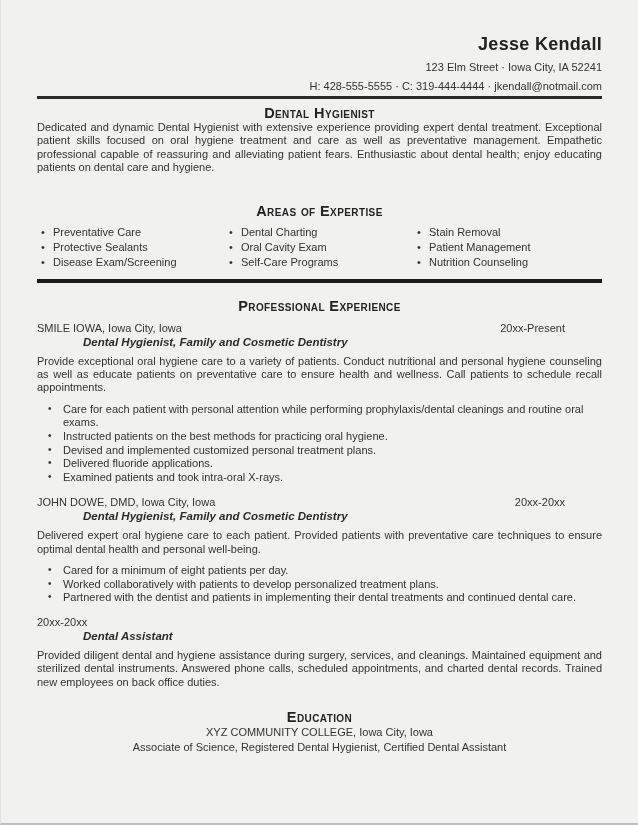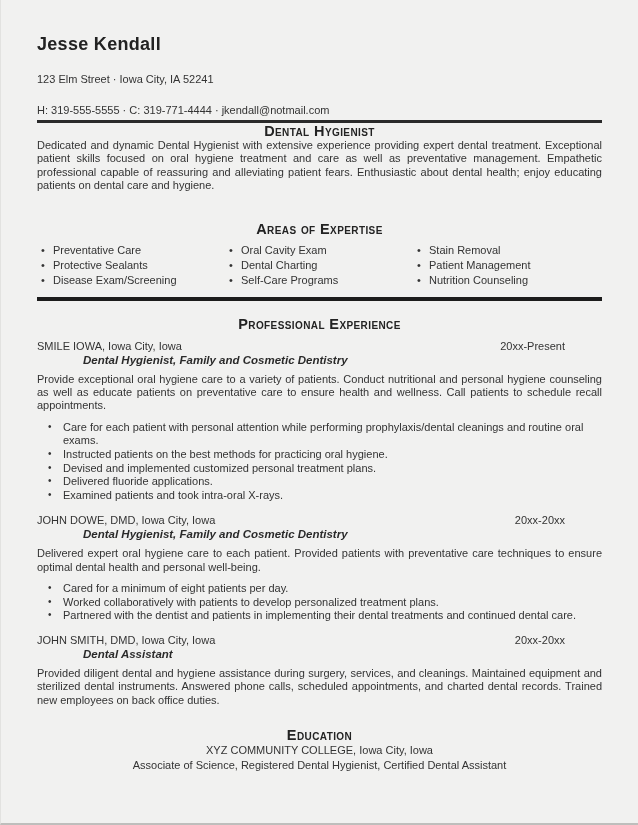--- a/index.html
+++ b/index.html
@@ -13,30 +13,30 @@
     border-left:1px solid #e2e2e0;
     border-bottom:2px solid #bebebc;
     font-family:"Liberation Sans", sans-serif;
     color:#2e2e2e;
     overflow:hidden;
   }
 
   .content { padding:34px 36px 0 36px; }
 
   
-  .header { text-align:left; border-bottom:3px solid #2a2a2a; padding-bottom:3px; }
+  .header { text-align:right; border-bottom:3px solid #2a2a2a; padding-bottom:3px; }
   .name { font-size:18px; font-weight:bold; letter-spacing:.3px; color:#222; }
-  .hline { font-size:11px; line-height:13px; margin-top:18px; color:#333; }
+  .hline { font-size:11px; line-height:13px; margin-top:6px; color:#333; }
 
   
   .sec-h {
     text-align:center; font-weight:bold; font-variant:small-caps;
     font-size:14.5px; letter-spacing:.4px; color:#232323;
   }
-  .sec-h.first { margin-top:0; }
+  .sec-h.first { margin-top:6px; }
 
   
   .para { font-size:11px; line-height:13.4px; text-align:justify; color:#333; }
   .summary { margin-top:0; }
 
   
   .exp-grid { display:flex; margin-top:6px;align-items:flex-end; }
   .exp-col { list-style:none; margin:0; padding:0; }
   .exp-col.c1 { width:188px; }
   .exp-col.c2 { width:188px; }
@@ -74,36 +74,36 @@
 </style>
 </head>
 <body>
 
 <div class="page">
   <div class="content">
 
     <div class="header">
       <div class="name">Jesse Kendall</div>
       <div class="hline">123 Elm Street · Iowa City, IA 52241</div>
-      <div class="hline">H: 319-555-5555 · C: 319-771-4444 · jkendall@notmail.com</div>
+      <div class="hline">H: 428-555-5555 · C: 319-444-4444 · jkendall@notmail.com</div>
     </div>
 
     <div class="sec-h first">Dental Hygienist</div>
     <div class="para summary">Dedicated and dynamic Dental Hygienist with extensive experience providing expert dental treatment. Exceptional patient skills focused on oral hygiene treatment and care as well as preventative management. Empathetic professional capable of reassuring and alleviating patient fears. Enthusiastic about dental health; enjoy educating patients on dental care and hygiene.</div>
 
     <div class="sec-h" style="margin-top:28px;">Areas of Expertise</div>
     <div class="exp-grid">
       <ul class="exp-col c1">
           <li>Preventative Care</li>
           <li>Protective Sealants</li>
           <li>Disease Exam/Screening</li>
         </ul>
       <ul class="exp-col c2">
+          <li>Dental Charting</li>
           <li>Oral Cavity Exam</li>
-          <li>Dental Charting</li>
           <li>Self-Care Programs</li>
         </ul>
       <ul class="exp-col c3">
           <li>Stain Removal</li>
           <li>Patient Management</li>
           <li>Nutrition Counseling</li>
         </ul>
     </div>
 
     <div class="divider"></div>
@@ -135,21 +135,20 @@
       <div class="para job-sum">Delivered expert oral hygiene care to each patient. Provided patients with preventative care techniques to ensure optimal dental health and personal well-being.</div>
       <ul class="job-bullets">
           <li>Cared for a minimum of eight patients per day.</li>
           <li>Worked collaboratively with patients to develop personalized treatment plans.</li>
           <li>Partnered with the dentist and patients in implementing their dental treatments and continued dental care.</li>
         </ul>
     </div>
 
     <div class="job job3">
       <div class="job-head">
-        <span class="employer">JOHN SMITH, DMD, Iowa City, Iowa</span>
         <span class="dates">20xx-20xx</span>
       </div>
       <div class="job-title">Dental Assistant</div>
       <div class="para job-sum">Provided diligent dental and hygiene assistance during surgery, services, and cleanings. Maintained equipment and sterilized dental instruments. Answered phone calls, scheduled appointments, and charted dental records. Trained new employees on back office duties.</div>
     </div>
 
     <div class="sec-h edu-heading">Education</div>
     <div class="edu-line school">XYZ COMMUNITY COLLEGE, Iowa City, Iowa</div>
     <div class="edu-line">Associate of Science, Registered Dental Hygienist, Certified Dental Assistant</div>
 

